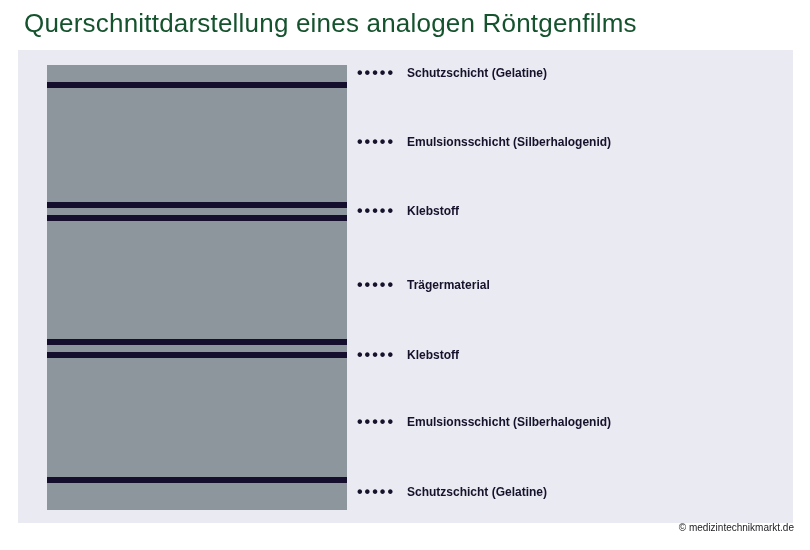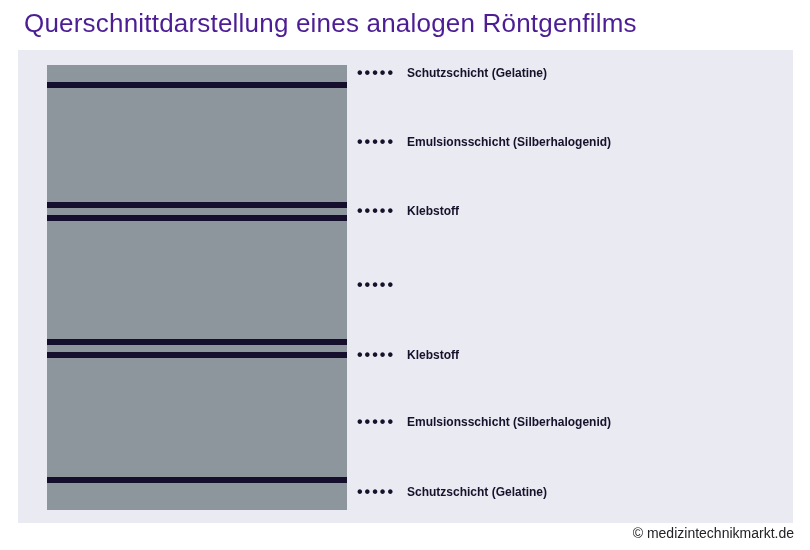--- a/index.html
+++ b/index.html
@@ -17,21 +17,21 @@
     background:#ffffff;
     font-family:"Liberation Sans", sans-serif;
     overflow:hidden;
   }
   .page-title{
     position:absolute;
     left:24px;
     top:8px;
     font-size:26px;
     font-weight:400;
-    color:#4c1d95;
+    color:#14532d;
     letter-spacing:0.2px;
     white-space:nowrap;
   }
   .panel{
     position:absolute;
     left:18px;
     top:50px;
     width:775px;
     height:473px;
     background:var(--panel-bg);
@@ -81,22 +81,22 @@
     line-height:1;
   }
   .label-text{
     font-size:12px;
     font-weight:700;
     color:var(--text-dark);
   }
   .copyright{
     position:absolute;
     right:16px;
-    bottom:9px;
-    font-size:14px;
+    bottom:17px;
+    font-size:10px;
     color:#222227;
   }
 </style>
 </head>
 <body>
 
 <div class="page">
 
   <h1 class="page-title">Querschnittdarstellung eines analogen Röntgenfilms</h1>
 
@@ -121,20 +121,21 @@
       <span class="label-text">Emulsionsschicht (Silberhalogenid)</span>
     </div>
 
     <div class="label-row r3">
       <span class="dots">•••••</span>
       <span class="label-text">Klebstoff</span>
     </div>
 
     <div class="label-row r4">
       <span class="dots">•••••</span>
+      <span class="label-text">Trägermaterial</span>
     </div>
 
     <div class="label-row r5">
       <span class="dots">•••••</span>
       <span class="label-text">Klebstoff</span>
     </div>
 
     <div class="label-row r6">
       <span class="dots">•••••</span>
       <span class="label-text">Emulsionsschicht (Silberhalogenid)</span>

